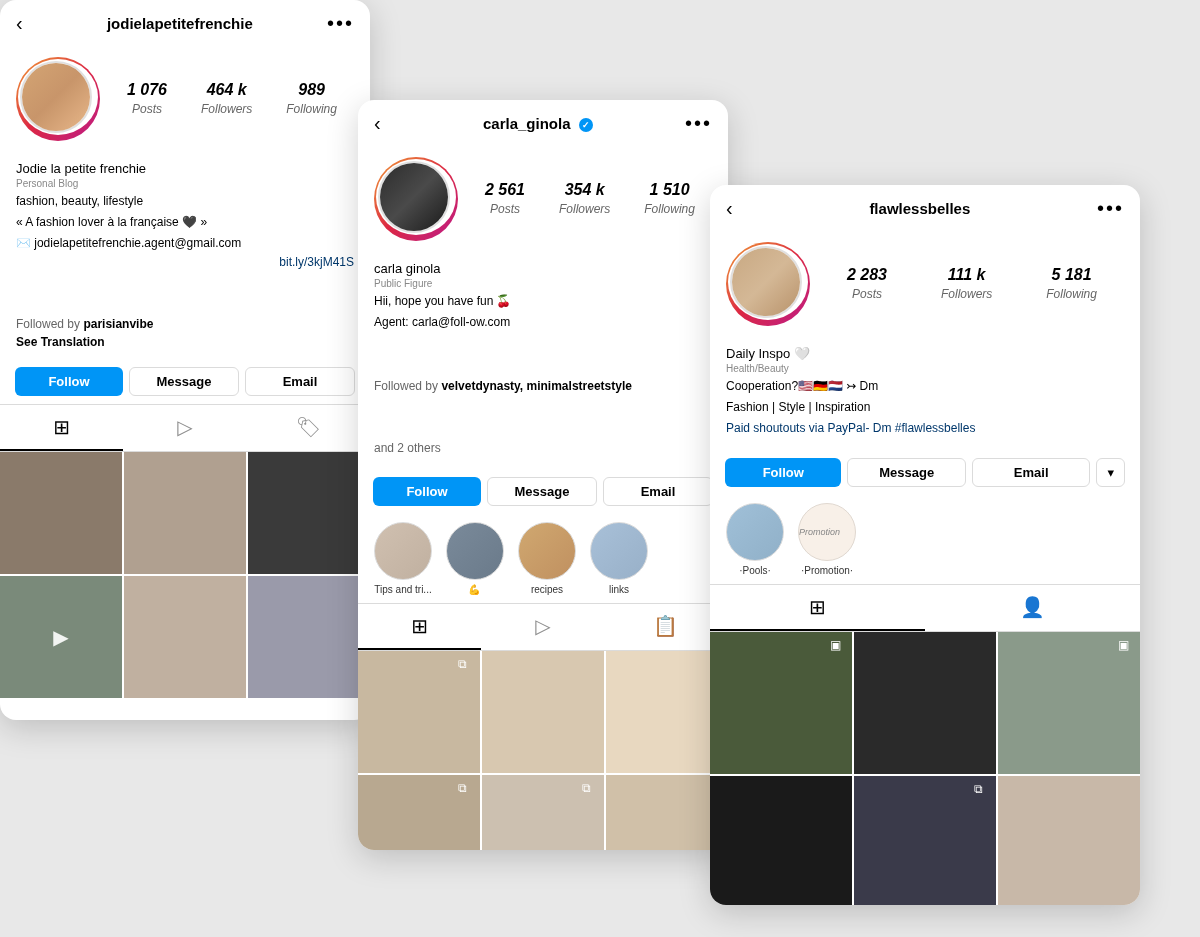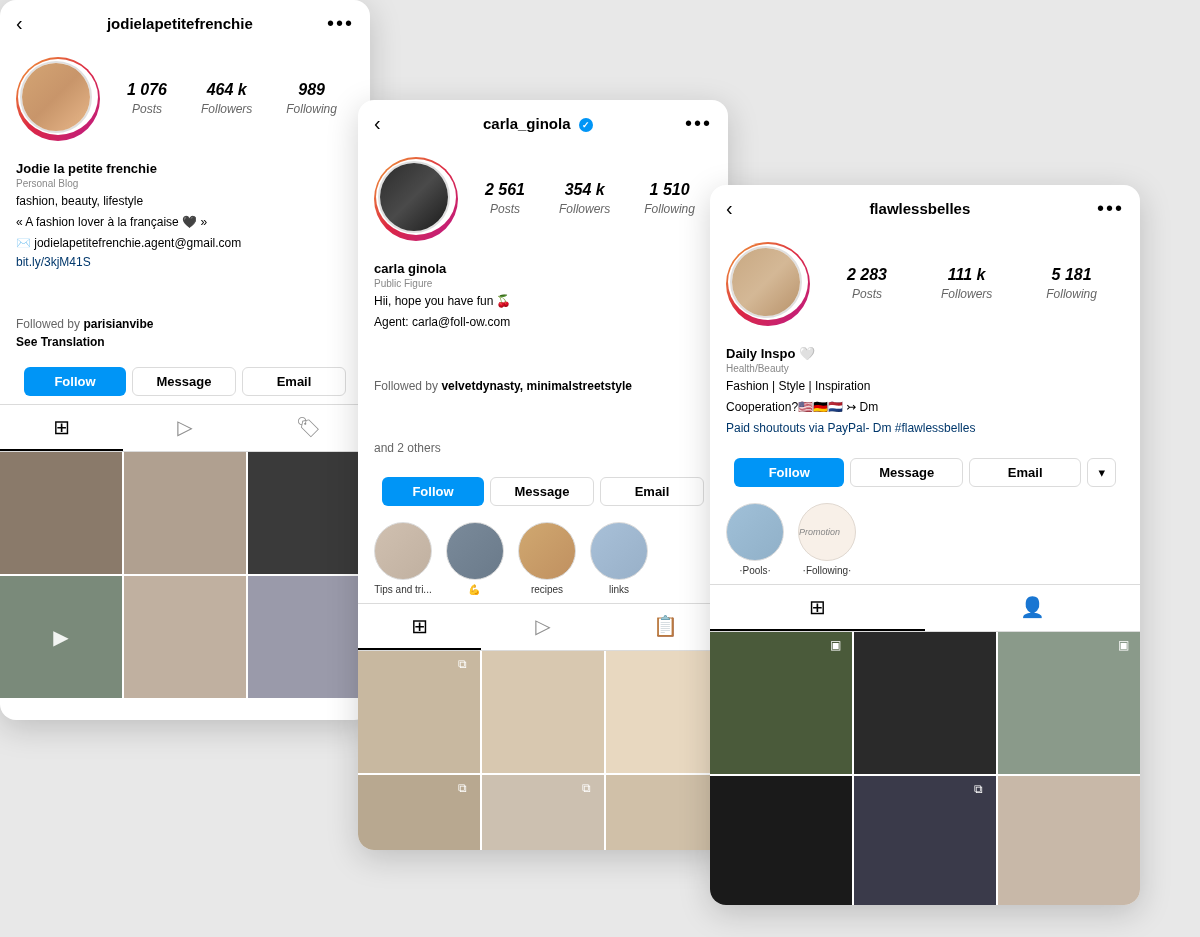--- a/index.html
+++ b/index.html
@@ -108,58 +108,59 @@
     .stat-label {
       font-size: 12px;
       color: #666;
     }
 
     
     .bio-section {
       padding: 0 16px 10px;
     }
     .bio-name {
-      font-weight: 700;
+      font-weight: 400;
       font-size: 13px;
       margin-bottom: 2px;
     }
     .bio-category {
       color: #888;
       font-size: 10px;
       margin-bottom: 4px;
     }
     .bio-text {
       font-size: 12px;
       line-height: 1.4;
       margin-bottom: 4px;
     }
     .bio-link {
       color: #00376b;
       font-size: 12px;
       margin-bottom: 16px;
+      text-align: right;
     }
     .bio-followed {
       font-size: 12px;
       color: #666;
       margin-bottom: 4px;
       margin-top: 48px;
     }
     .bio-followed b {
       color: #000;
     }
     .see-translation {
       font-weight: 600;
       font-size: 12px;
       color: #000;
     }
 
     
     .action-buttons {
       display: flex;
-      padding: 8px 24px;
+      padding: 8px 15px;
       gap: 6px;
     }
     .btn-follow {
       background: #0095f6;
       color: #fff;
       border: none;
       border-radius: 6px;
       padding: 6px 0;
       font-weight: 600;
       font-size: 13px;
@@ -593,42 +594,42 @@
           <span class="stat-number">5 181</span>
           <span class="stat-label">Following</span>
         </div>
       </div>
     </div>
   </div>
 
   <div class="bio-section">
     <div class="bio-name">Daily Inspo 🤍</div>
     <div class="bio-category">Health/Beauty</div>
+    <div class="bio-text">Cooperation?🇺🇸🇩🇪🇳🇱 ↣ Dm</div>
     <div class="bio-text">Fashion | Style | Inspiration</div>
-    <div class="bio-text">Cooperation?🇺🇸🇩🇪🇳🇱 ↣ Dm</div>
     <div class="bio-text" style="color:#00376b;">Paid shoutouts via PayPal- Dm #flawlessbelles</div>
   </div>
 
   <div class="action-buttons">
     <button class="btn-follow">Follow</button>
     <button class="btn-message">Message</button>
     <button class="btn-email">Email</button>
     <button class="btn-chevron">▾</button>
   </div>
 
   <div class="highlights">
     <div class="highlight-item">
       <div class="highlight-circle h-pools"></div>
       <span class="highlight-label">·Pools·</span>
     </div>
     <div class="highlight-item">
       <div class="highlight-circle h-promo" style="display:flex;align-items:center;justify-content:flex-start;">
         <span class="promo-text">Promotion</span>
       </div>
-      <span class="highlight-label">·Following·</span>
+      <span class="highlight-label">·Promotion·</span>
     </div>
   </div>
 
   <div class="tab-bar">
     <div class="tab-item active">
       <span class="tab-icon">⊞</span>
     </div>
     <div class="tab-item">
       <span class="tab-icon">👤</span>
     </div>

